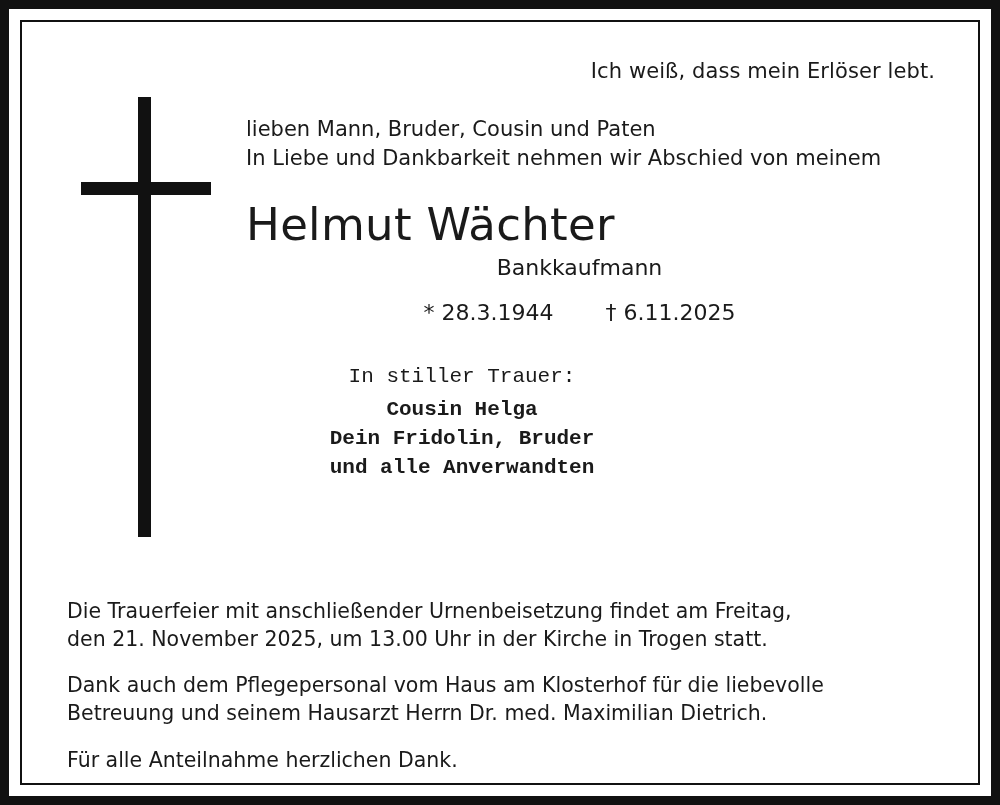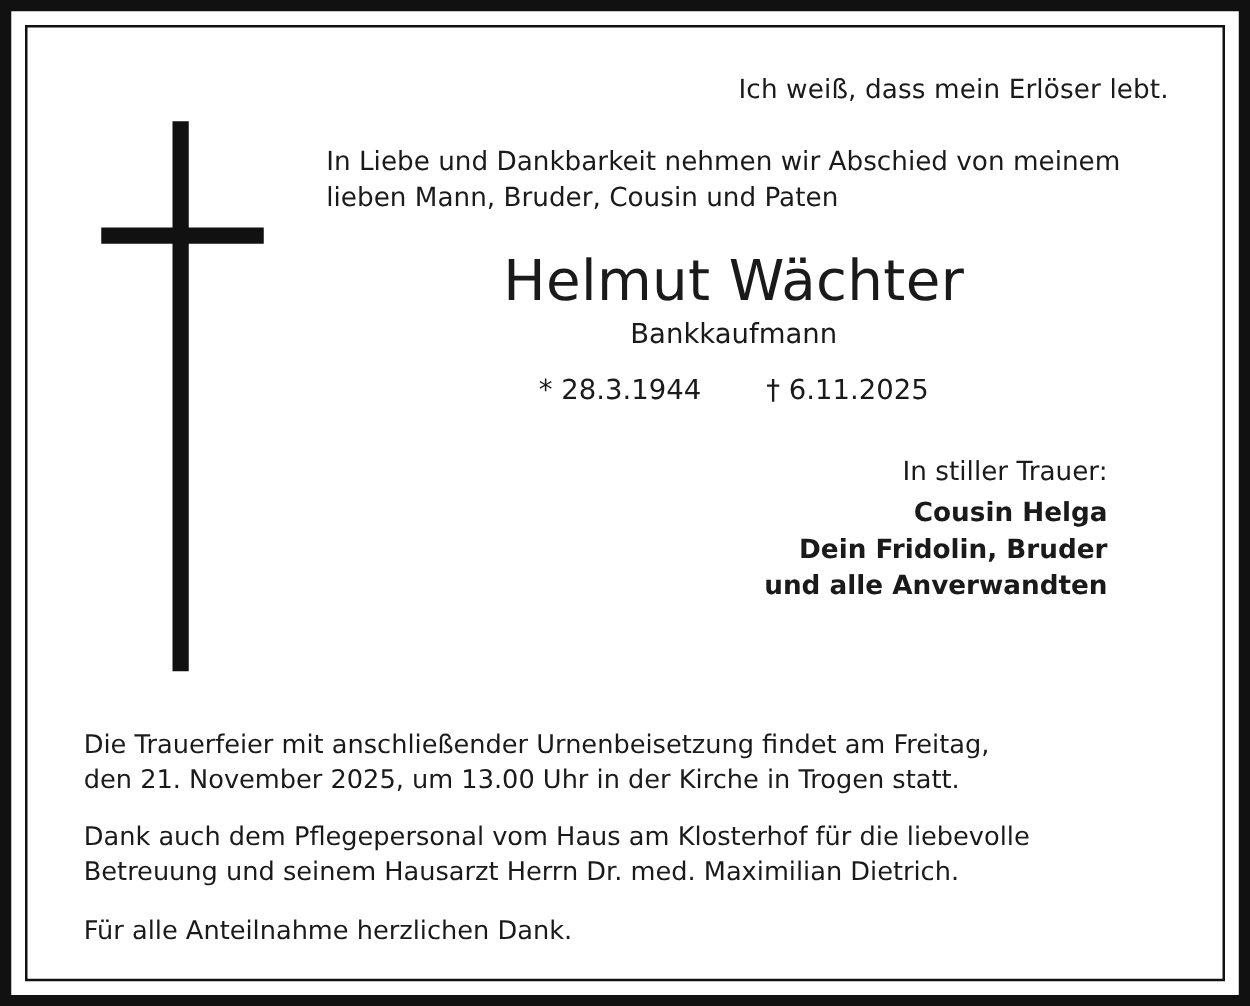--- a/index.html
+++ b/index.html
@@ -34,21 +34,21 @@
     border: 2px solid #111111;
     box-sizing: border-box;
   }
 
   .content {
     position: absolute;
     left: 0;
     top: 0;
     right: 0;
     bottom: 0;
-    padding: 28px 38px 20px 44px;
+    padding: 28px 38px 20px 29px;
     box-sizing: border-box;
   }
 
   
   .cross {
     position: absolute;
     left: 72px;
     top: 88px;
     width: 130px;
     height: 440px;
@@ -90,21 +90,20 @@
     margin-left: 208px;
     margin-top: 30px;
     font-size: 21px;
     line-height: 1.35;
     max-width: 700px;
   }
 
   .name {
     margin-left: 208px;
     margin-top: 26px;
-    text-align: center;
     font-size: 45px;
     font-weight: 400;
     letter-spacing: 0.3px;
     padding-right: 40px;
   }
 
   .profession {
     margin-left: 208px;
     margin-top: 4px;
     text-align: center;
@@ -129,37 +128,38 @@
     margin-top: 38px;
     font-size: 21px;
   }
   .place-line .place {
     font-weight: bold;
   }
 
   .mourners {
     margin-top: 38px;
     margin-right: 67px;
-    text-align: right;
+    text-align: center;
     font-size: 21px;
     line-height: 1.38;
+    font-family: Liberation Mono, monospace;
   }
   .mourners .head {
     font-weight: normal;
     margin-bottom: 4px;
   }
   .mourners .strong {
     font-weight: bold;
   }
 
   .footer {
     position: absolute;
     left: 58px;
     right: 40px;
-    bottom: 38px;
+    bottom: 22px;
     font-size: 20.5px;
     line-height: 1.38;
   }
   .footer p {
     margin: 0 0 18px 0;
   }
   .footer p:last-child {
     margin-bottom: 0;
   }
 </style>
@@ -174,22 +174,22 @@
     <div class="cross">
       <div class="vert"></div>
       <div class="horiz"></div>
     </div>
 
     <div class="verse">
       <div class="line1">Ich weiß, dass mein Erlöser lebt.</div>
     </div>
 
     <div class="intro">
+      <div>lieben Mann, Bruder, Cousin und Paten</div>
       <div>In Liebe und Dankbarkeit nehmen wir Abschied von meinem</div>
-      <div>lieben Mann, Bruder, Cousin und Paten</div>
     </div>
 
     <div class="name">Helmut Wächter</div>
     <div class="profession">Bankkaufmann</div>
 
     <div class="dates">
       <span>* 28.3.1944</span>
       <span class="gap"></span>
       <span>† 6.11.2025</span>
     </div>

